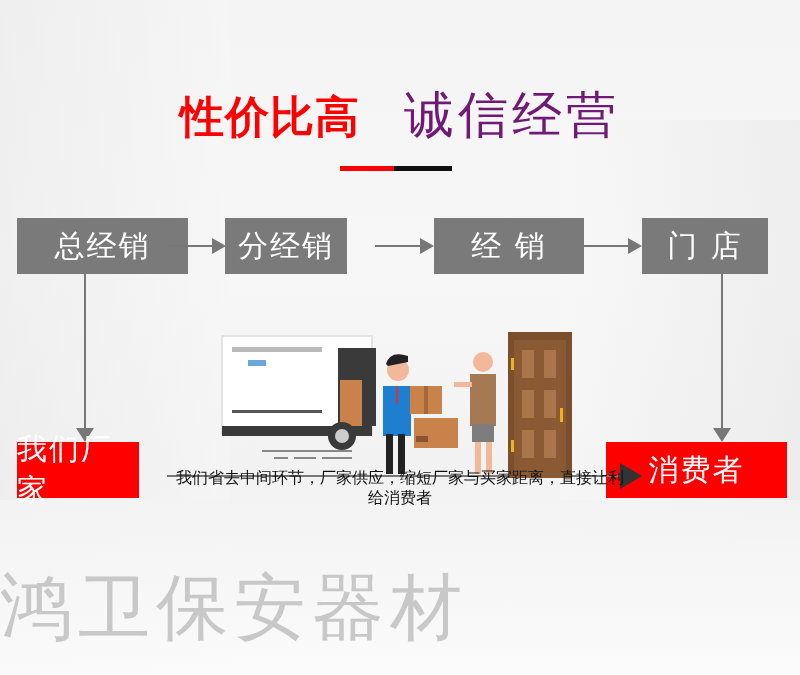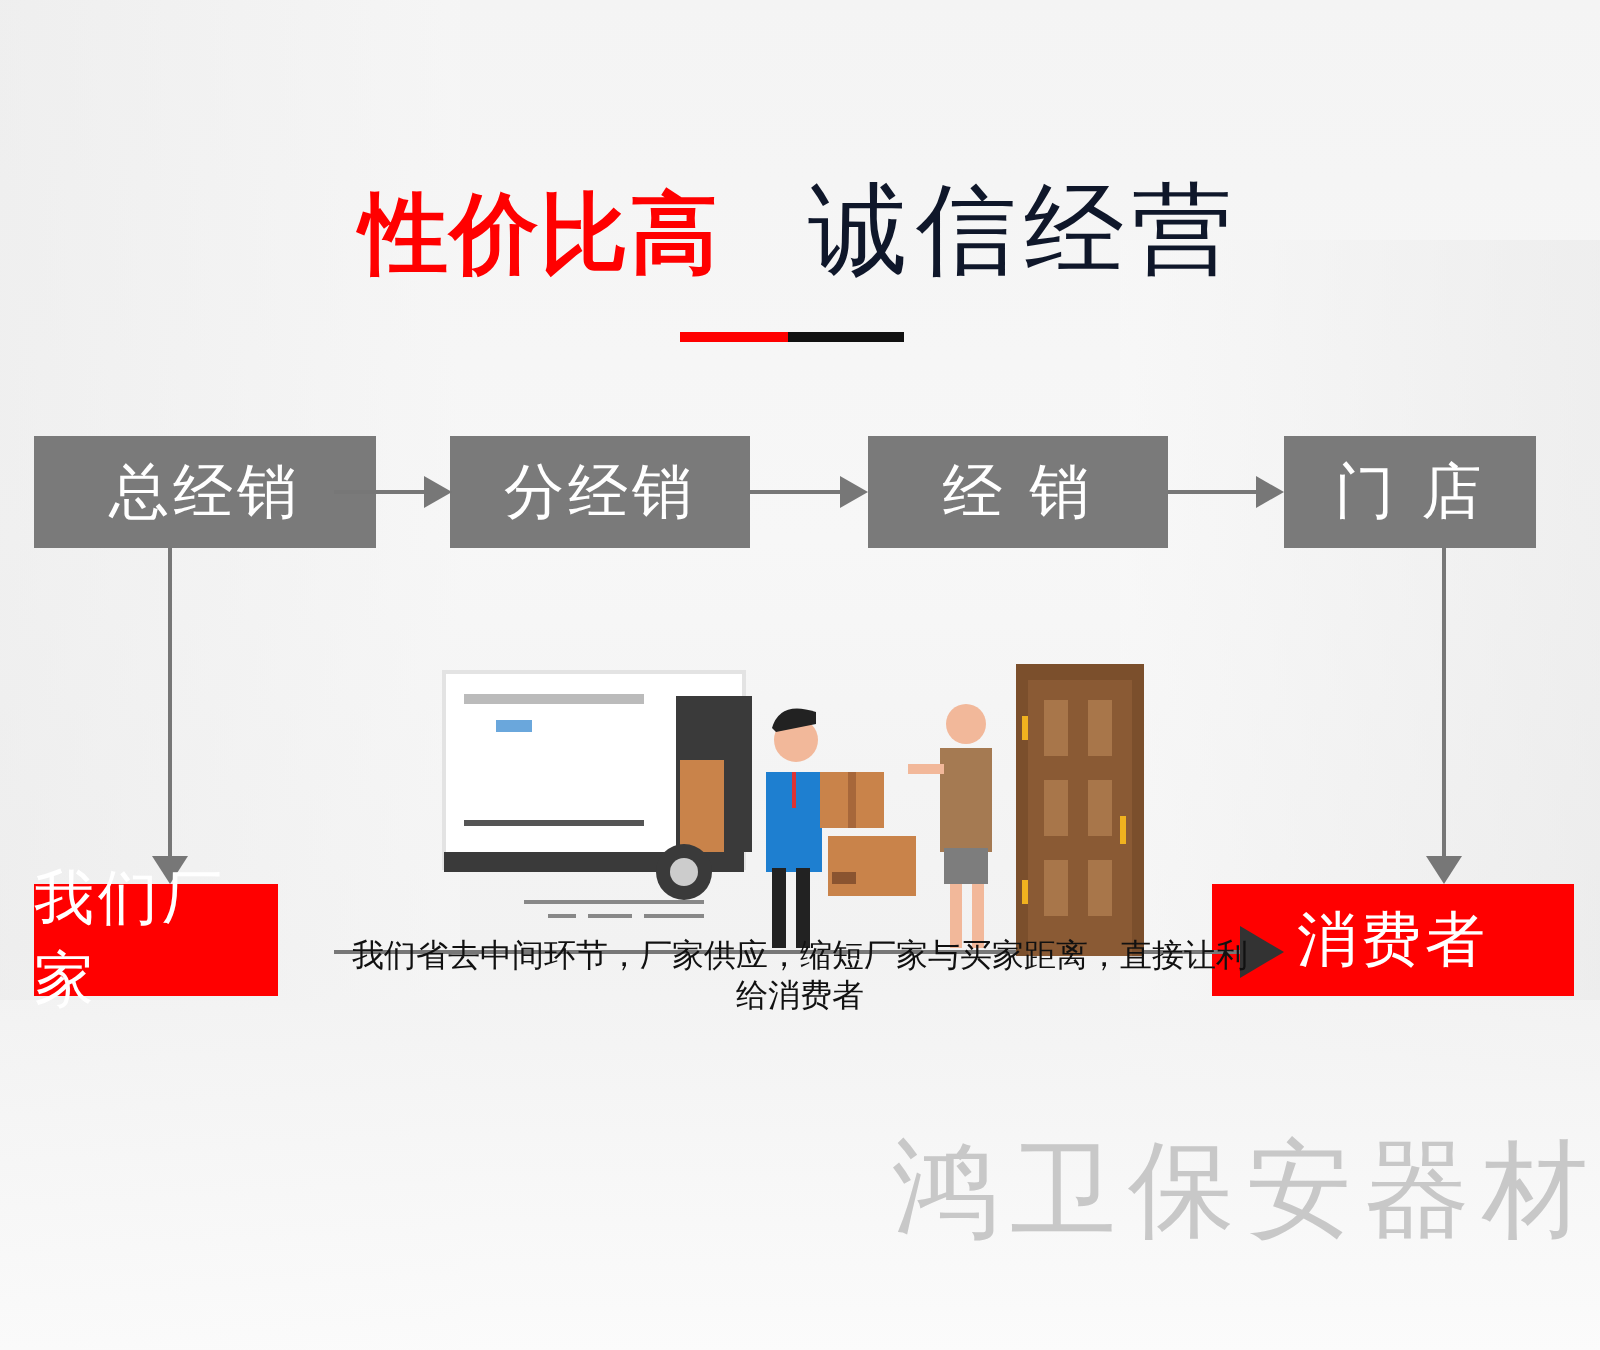--- a/index.html
+++ b/index.html
@@ -9,59 +9,59 @@
     font-family:"DejaVu Sans", "Liberation Sans", sans-serif;
     background: linear-gradient(180deg, #f4f4f4 0%, #f7f7f7 40%, #f2f2f2 70%, #fafafa 100%);
   }
   .bg-panel { position:absolute; background:#ececec; opacity:.6; }
   .bg-panel.p1 { left:0; top:0; width:230px; height:675px; background:linear-gradient(90deg,#ebebeb,#f6f6f6); }
   .bg-panel.p2 { left:560px; top:120px; width:240px; height:420px; background:linear-gradient(90deg,#f8f8f8,#e9e9e9); }
   .bg-panel.p3 { left:0; top:500px; width:800px; height:175px; background:linear-gradient(180deg,#f3f3f3,#fbfbfb); opacity:.9; }
 
   .headline { position:absolute; top:82px; left:0; width:800px; text-align:center; white-space:nowrap; }
   .headline .red { font-size:44px; font-weight:bold; color:#ff0000; letter-spacing:1px; }
-  .headline .black { font-size:50px; font-weight:normal; color:#0f172a; margin-left:44px; letter-spacing:4px; }
+  .headline .black { font-size:50px; font-weight:normal; color:#701a75; margin-left:44px; letter-spacing:4px; }
   .underline { position:absolute; top:166px; left:340px; height:5px; width:112px; display:flex; }
   .underline .r { width:54px; background:#ff0000; }
   .underline .k { width:58px; background:#111; }
 
   .gbox { position:absolute; top:218px; height:56px; background:#7a7a7a; color:#fff; font-size:30px;
           display:flex; align-items:center; justify-content:center; letter-spacing:2px; }
   .rbox { position:absolute; top:442px; height:56px; background:#ff0000; color:#fff; font-size:30px;
           display:flex; align-items:center; justify-content:center; letter-spacing:2px; }
 
   .hline { position:absolute; height:2px; background:#777; }
   .vline { position:absolute; width:2px; background:#777; }
   .arrow-r { position:absolute; width:0; height:0; border-top:8px solid transparent; border-bottom:8px solid transparent; border-left:14px solid #777; }
   .arrow-d { position:absolute; width:0; height:0; border-left:9px solid transparent; border-right:9px solid transparent; border-top:14px solid #777; }
   .arrow-big { position:absolute; width:0; height:0; border-top:13px solid transparent; border-bottom:13px solid transparent; border-left:22px solid #333; }
 
   .desc { position:absolute; top:468px; left:170px; width:460px; text-align:center; font-size:16px; color:#111; line-height:20px; }
 
-  .brand { position:absolute; top:560px; left:0; width:800px; text-align:right; font-size:53px; color:#c8c8c8; letter-spacing:6px; }
+  .brand { position:absolute; top:560px; left:0; width:800px; text-align:left; font-size:72px; color:#c8c8c8; letter-spacing:6px; }
 
   .illus { position:absolute; left:218px; top:330px; width:360px; height:148px; }
 </style>
 </head>
 <body>
 
 <div class="bg-panel p1"></div>
 <div class="bg-panel p2"></div>
 <div class="bg-panel p3"></div>
 
 <div class="headline">
   <span class="red">性价比高</span><span class="black">诚信经营</span>
 </div>
 <div class="underline">
   <div class="r"></div>
   <div class="k"></div>
 </div>
 
 <div class="gbox" style="left:17px;width:171px;">总经销</div>
-<div class="gbox" style="left:225px;width:150px;">分经销</div>
+<div class="gbox" style="left:225px;width:122px;">分经销</div>
 <div class="gbox" style="left:434px;width:150px;">经 销</div>
 <div class="gbox" style="left:642px;width:126px;">门 店</div>
 
 <div class="hline" style="left:167px;top:245px;width:46px;"></div>
 <div class="arrow-r" style="left:212px;top:238px;"></div>
 <div class="hline" style="left:375px;top:245px;width:46px;"></div>
 <div class="arrow-r" style="left:420px;top:238px;"></div>
 <div class="hline" style="left:584px;top:245px;width:45px;"></div>
 <div class="arrow-r" style="left:628px;top:238px;"></div>
 

